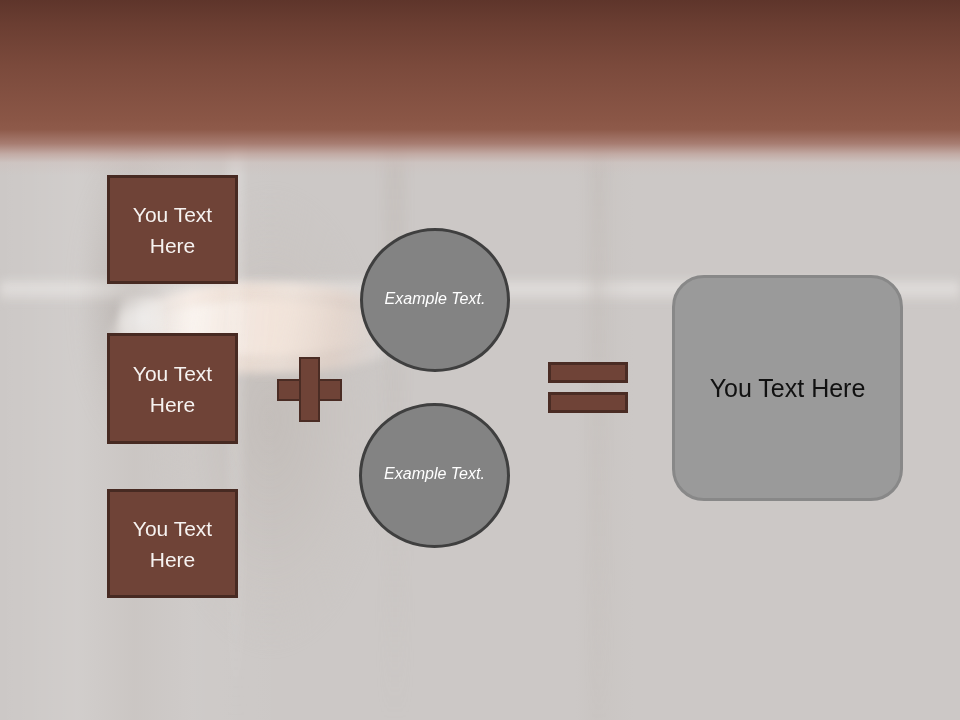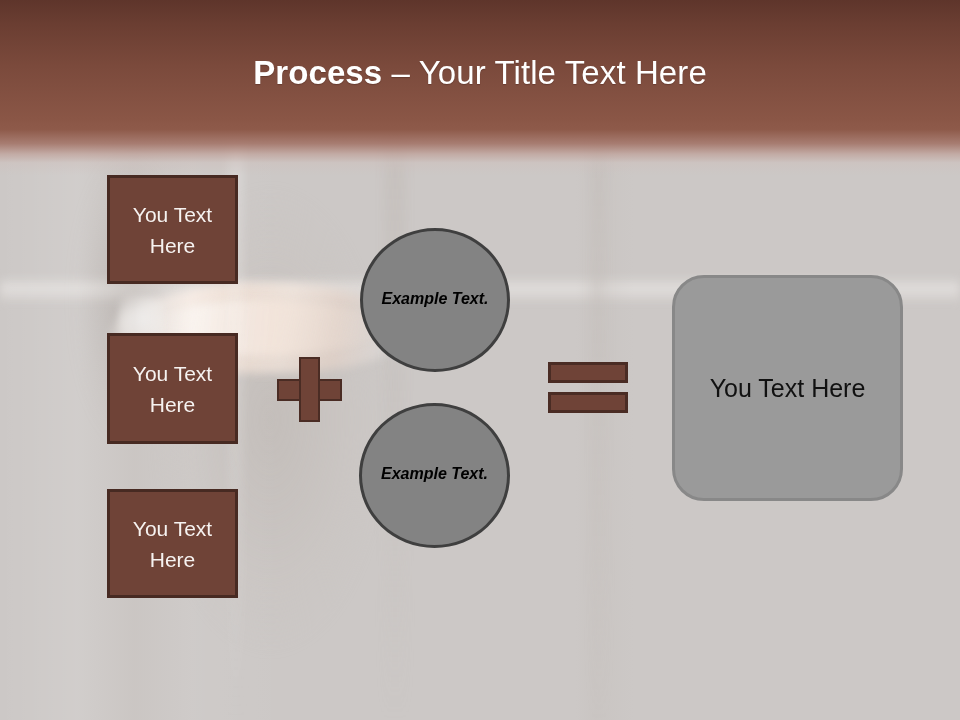--- a/index.html
+++ b/index.html
@@ -241,24 +241,24 @@
     background: #6f4337;
   }
 
   
   .gray-circle {
     position: absolute;
     box-sizing: border-box;
     border-radius: 50%;
     background: #838383;
     border: 3px solid #3f3f3f;
-    color: #000000;
+    color: #ffffff;
     font-size: 16px;
     line-height: 23px;
-    font-weight: bold;
+    font-weight: normal;
     font-style: italic;
     text-align: center;
     display: flex;
     align-items: center;
     justify-content: center;
   }
   #circle1 { left: 360px; top: 228px; width: 150px; height: 144px; }
   #circle2 { left: 359px; top: 403px; width: 151px; height: 145px; }
   .circle-text { transform: translateY(-2px); }
 
@@ -314,21 +314,20 @@
     <div class="bg-hands"></div>
     <div class="bg-hands2"></div>
     <div class="bg-cuff"></div>
     <div class="bg-stripe-a"></div>
     <div class="bg-stripe-b"></div>
     <div class="bg-stripe-c"></div>
     <div class="bg-wash"></div>
   </div>
 
   <div class="header-band"></div>
-  <div class="header-title"><span class="strong">Process</span><span class="sep"> – </span><span class="rest">Your Title Text Here</span></div>
 
   <div class="brown-box" id="box1">
     <span>You Text Here</span>
   </div>
   <div class="brown-box" id="box2">
     <span>You Text Here</span>
   </div>
   <div class="brown-box" id="box3">
     <span>You Text Here</span>
   </div>

